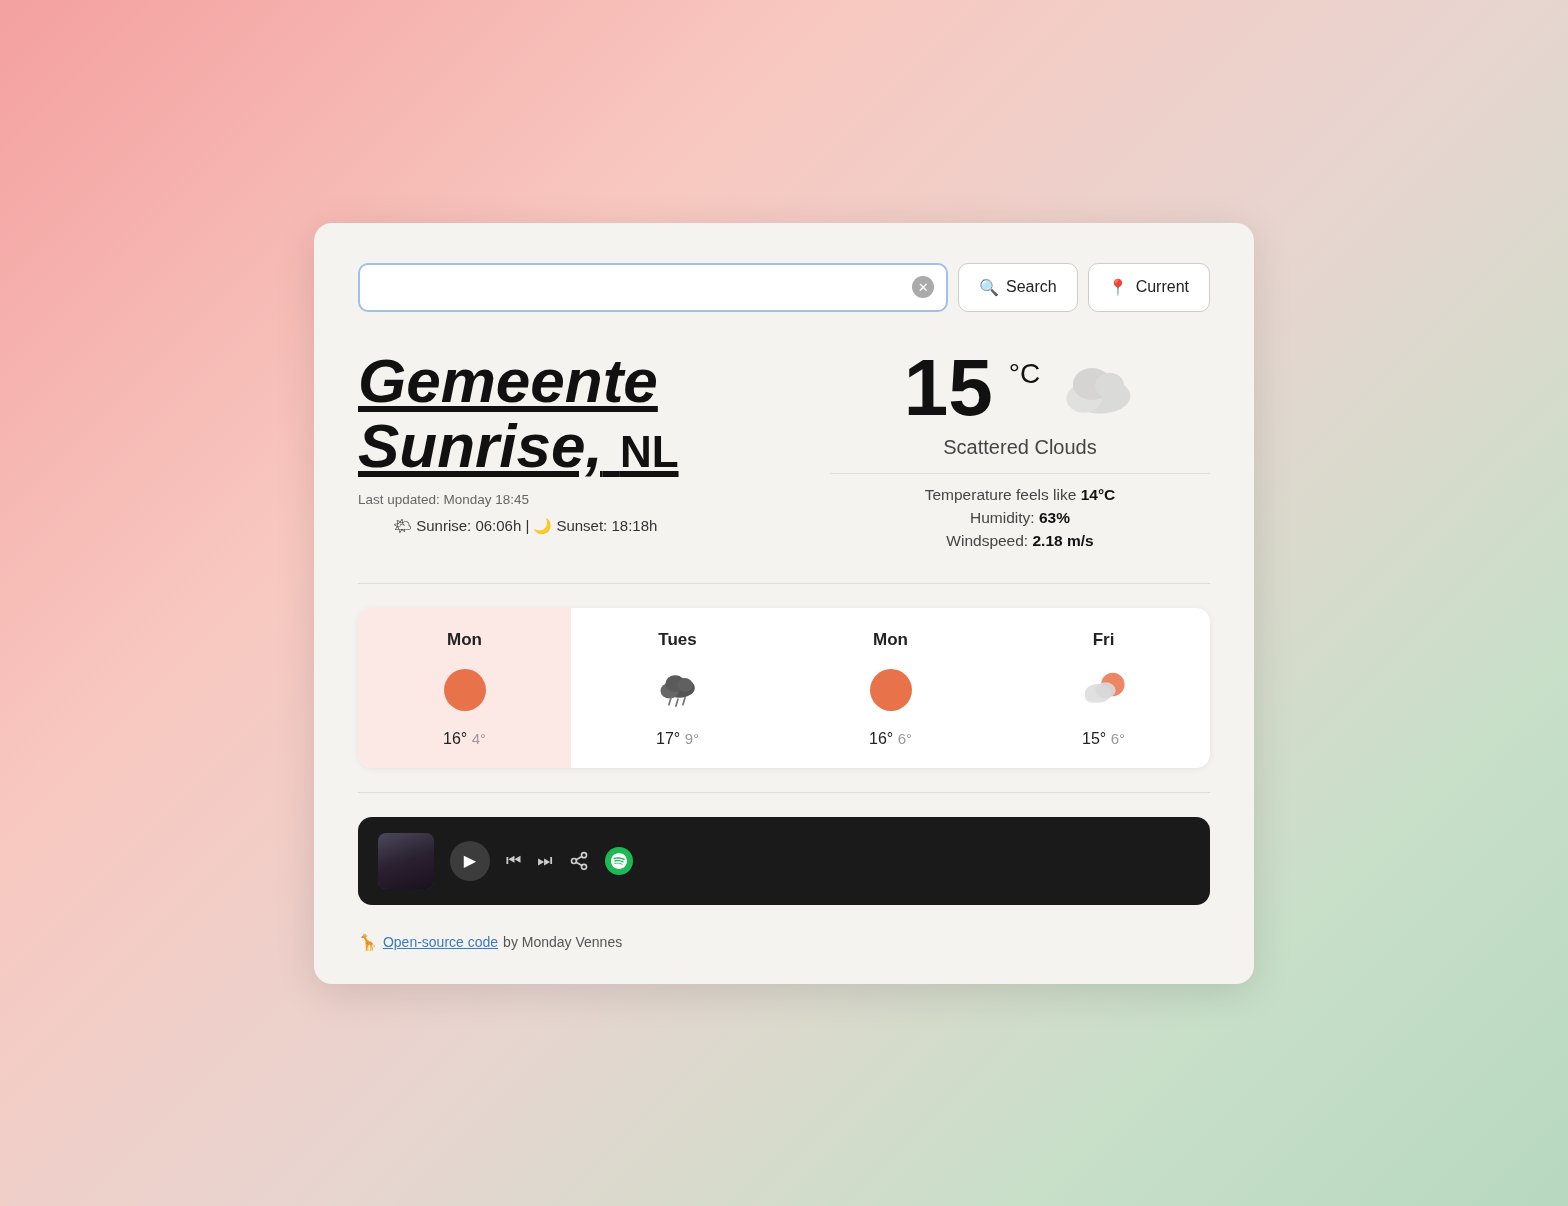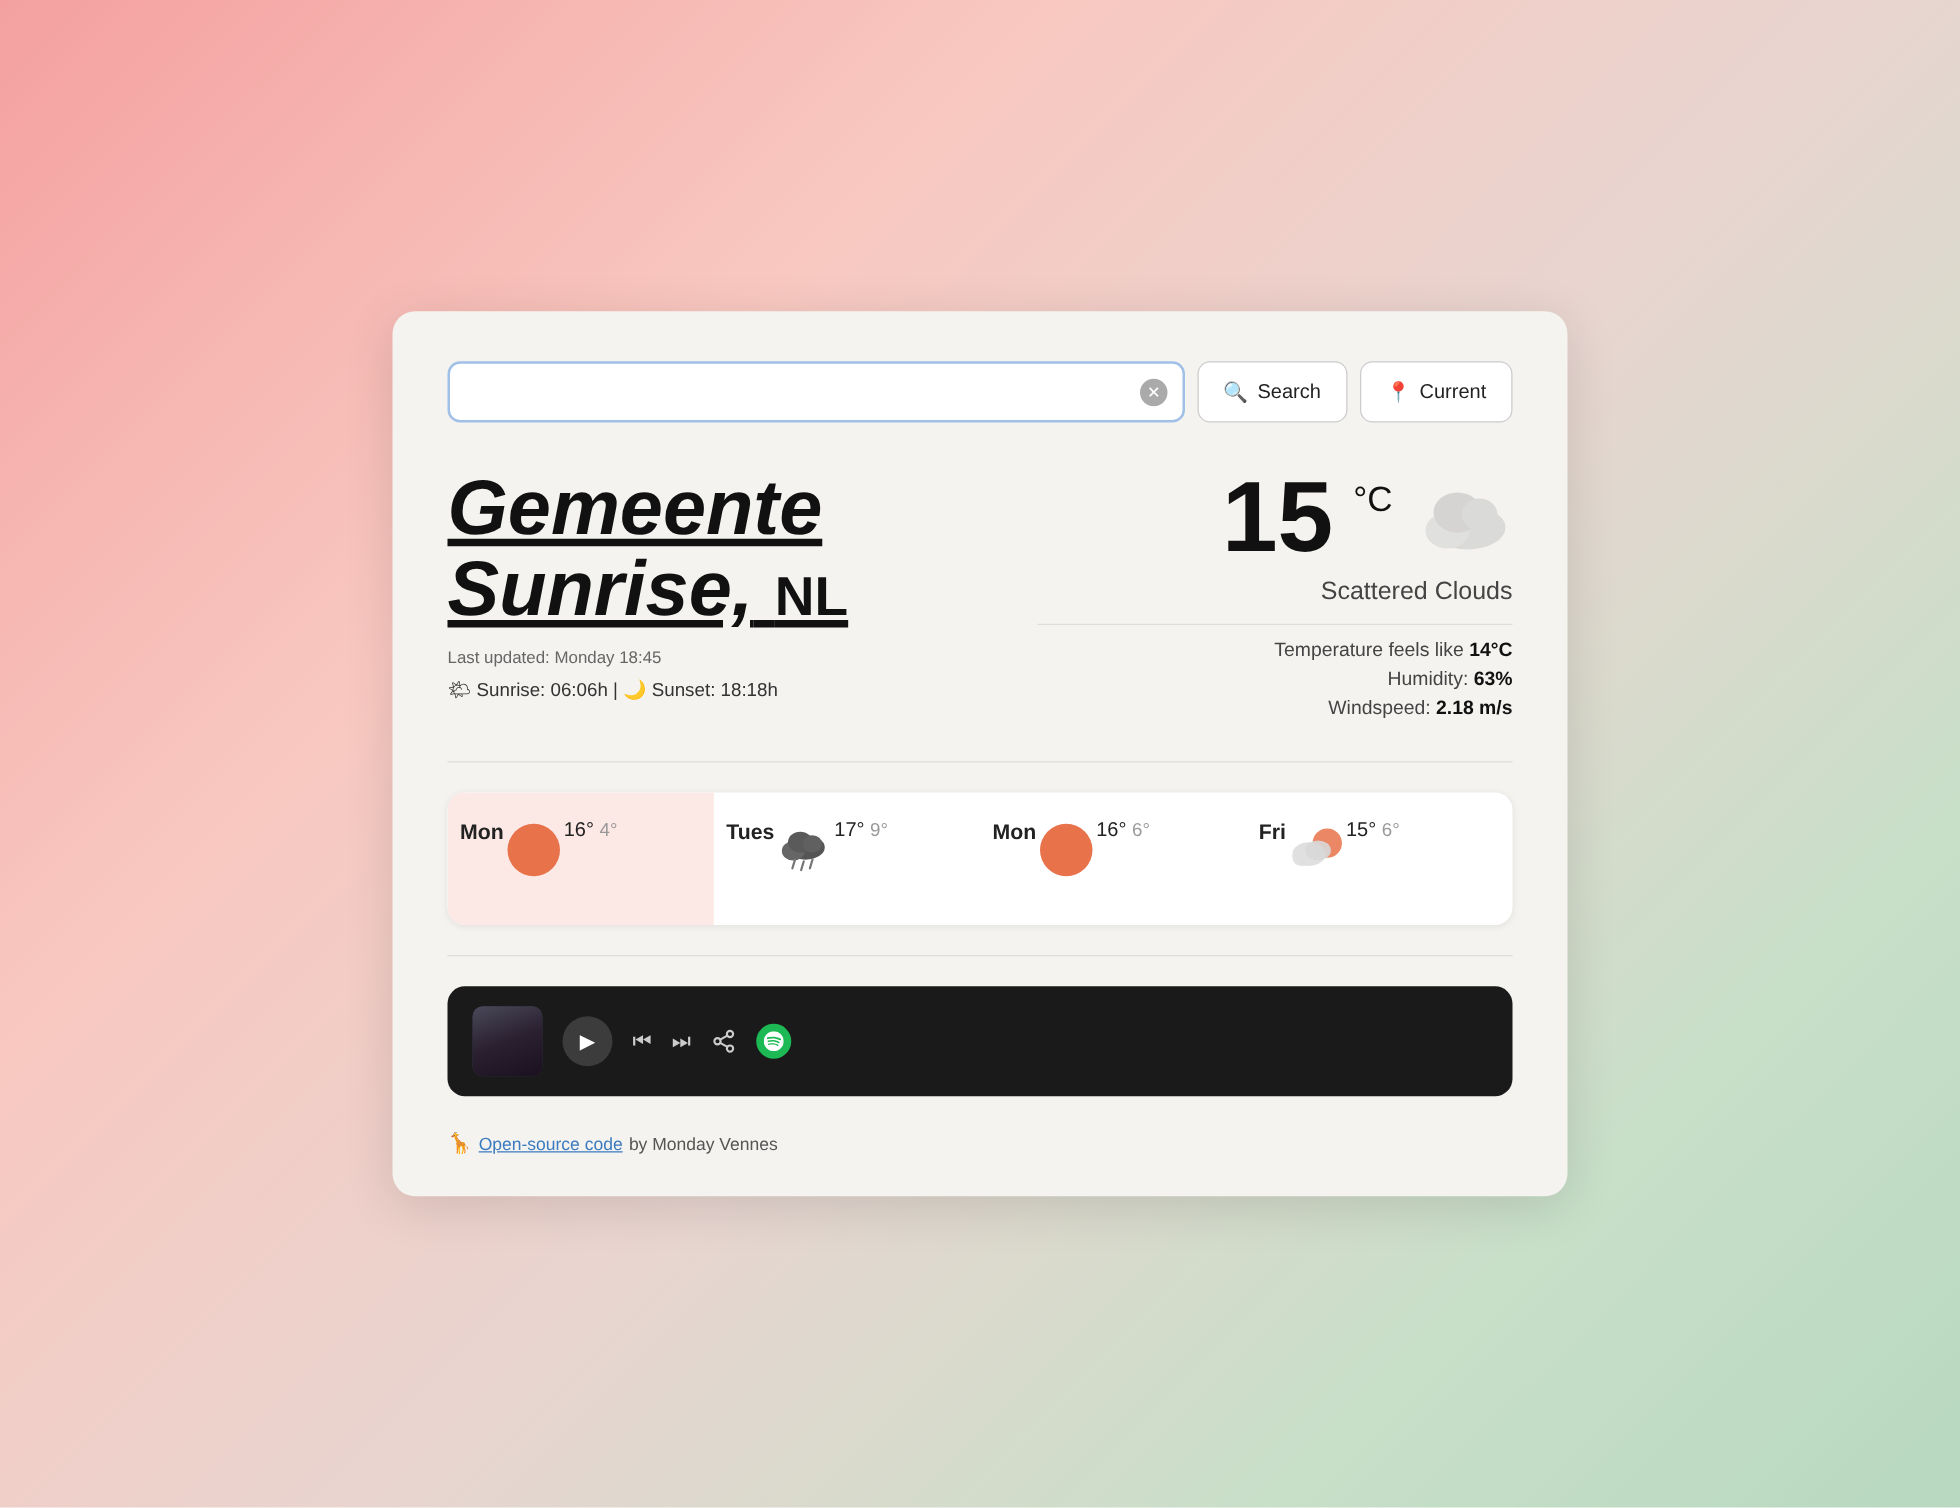--- a/index.html
+++ b/index.html
@@ -121,27 +121,28 @@
     .last-updated {
       font-size: 13.5px;
       color: #666;
       margin-top: 14px;
       margin-bottom: 10px;
     }
 
     .sun-info {
       font-size: 15px;
       color: #333;
+      margin-left: 35px;
     }
 
     .weather-current {
       flex: 0 0 380px;
       display: flex;
       flex-direction: column;
-      align-items: flex-end;
+      align-items: center;
     }
 
     .temp-row {
       display: flex;
       align-items: flex-start;
       gap: 16px;
       margin-bottom: 8px;
     }
 
     .temp-display {
@@ -202,22 +203,22 @@
       display: flex;
       background: #fff;
       border-radius: 14px;
       overflow: hidden;
       box-shadow: 0 1px 6px rgba(0,0,0,0.07);
     }
 
     .forecast-day {
       flex: 1;
       display: flex;
-      flex-direction: row;
-      align-items: flex-start;
+      flex-direction: column;
+      align-items: center;
       padding: 22px 10px 20px;
     }
 
     .forecast-day:first-child {
       background: #fce8e4;
     }
 
     .forecast-day-name {
       font-size: 17px;
       font-weight: 700;

